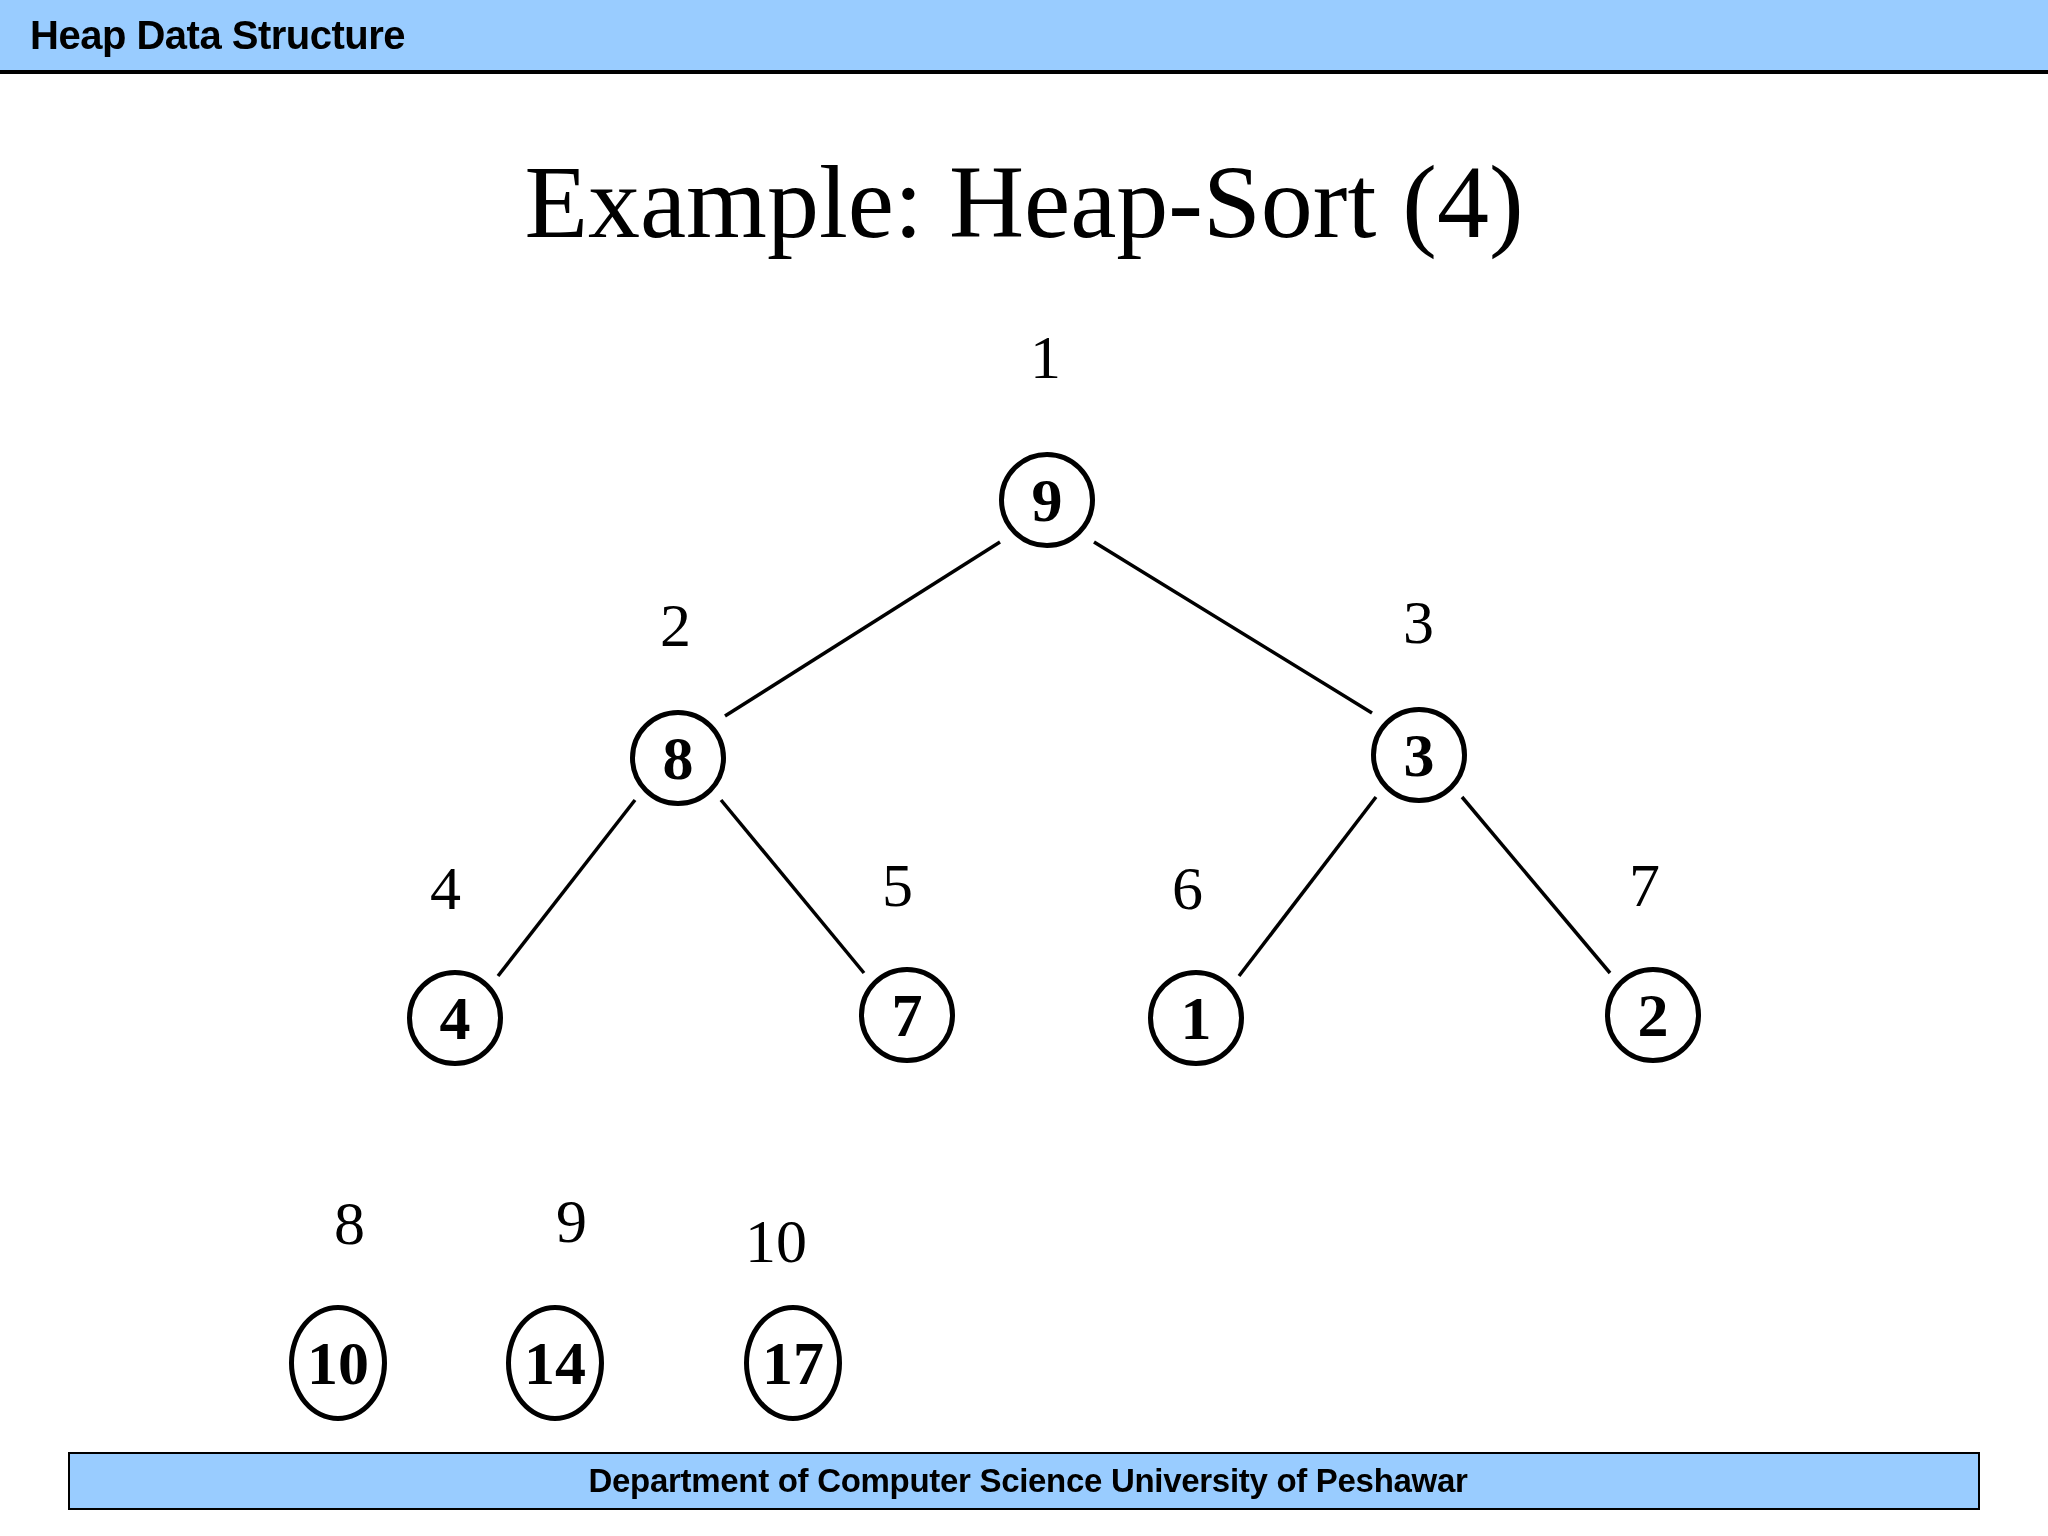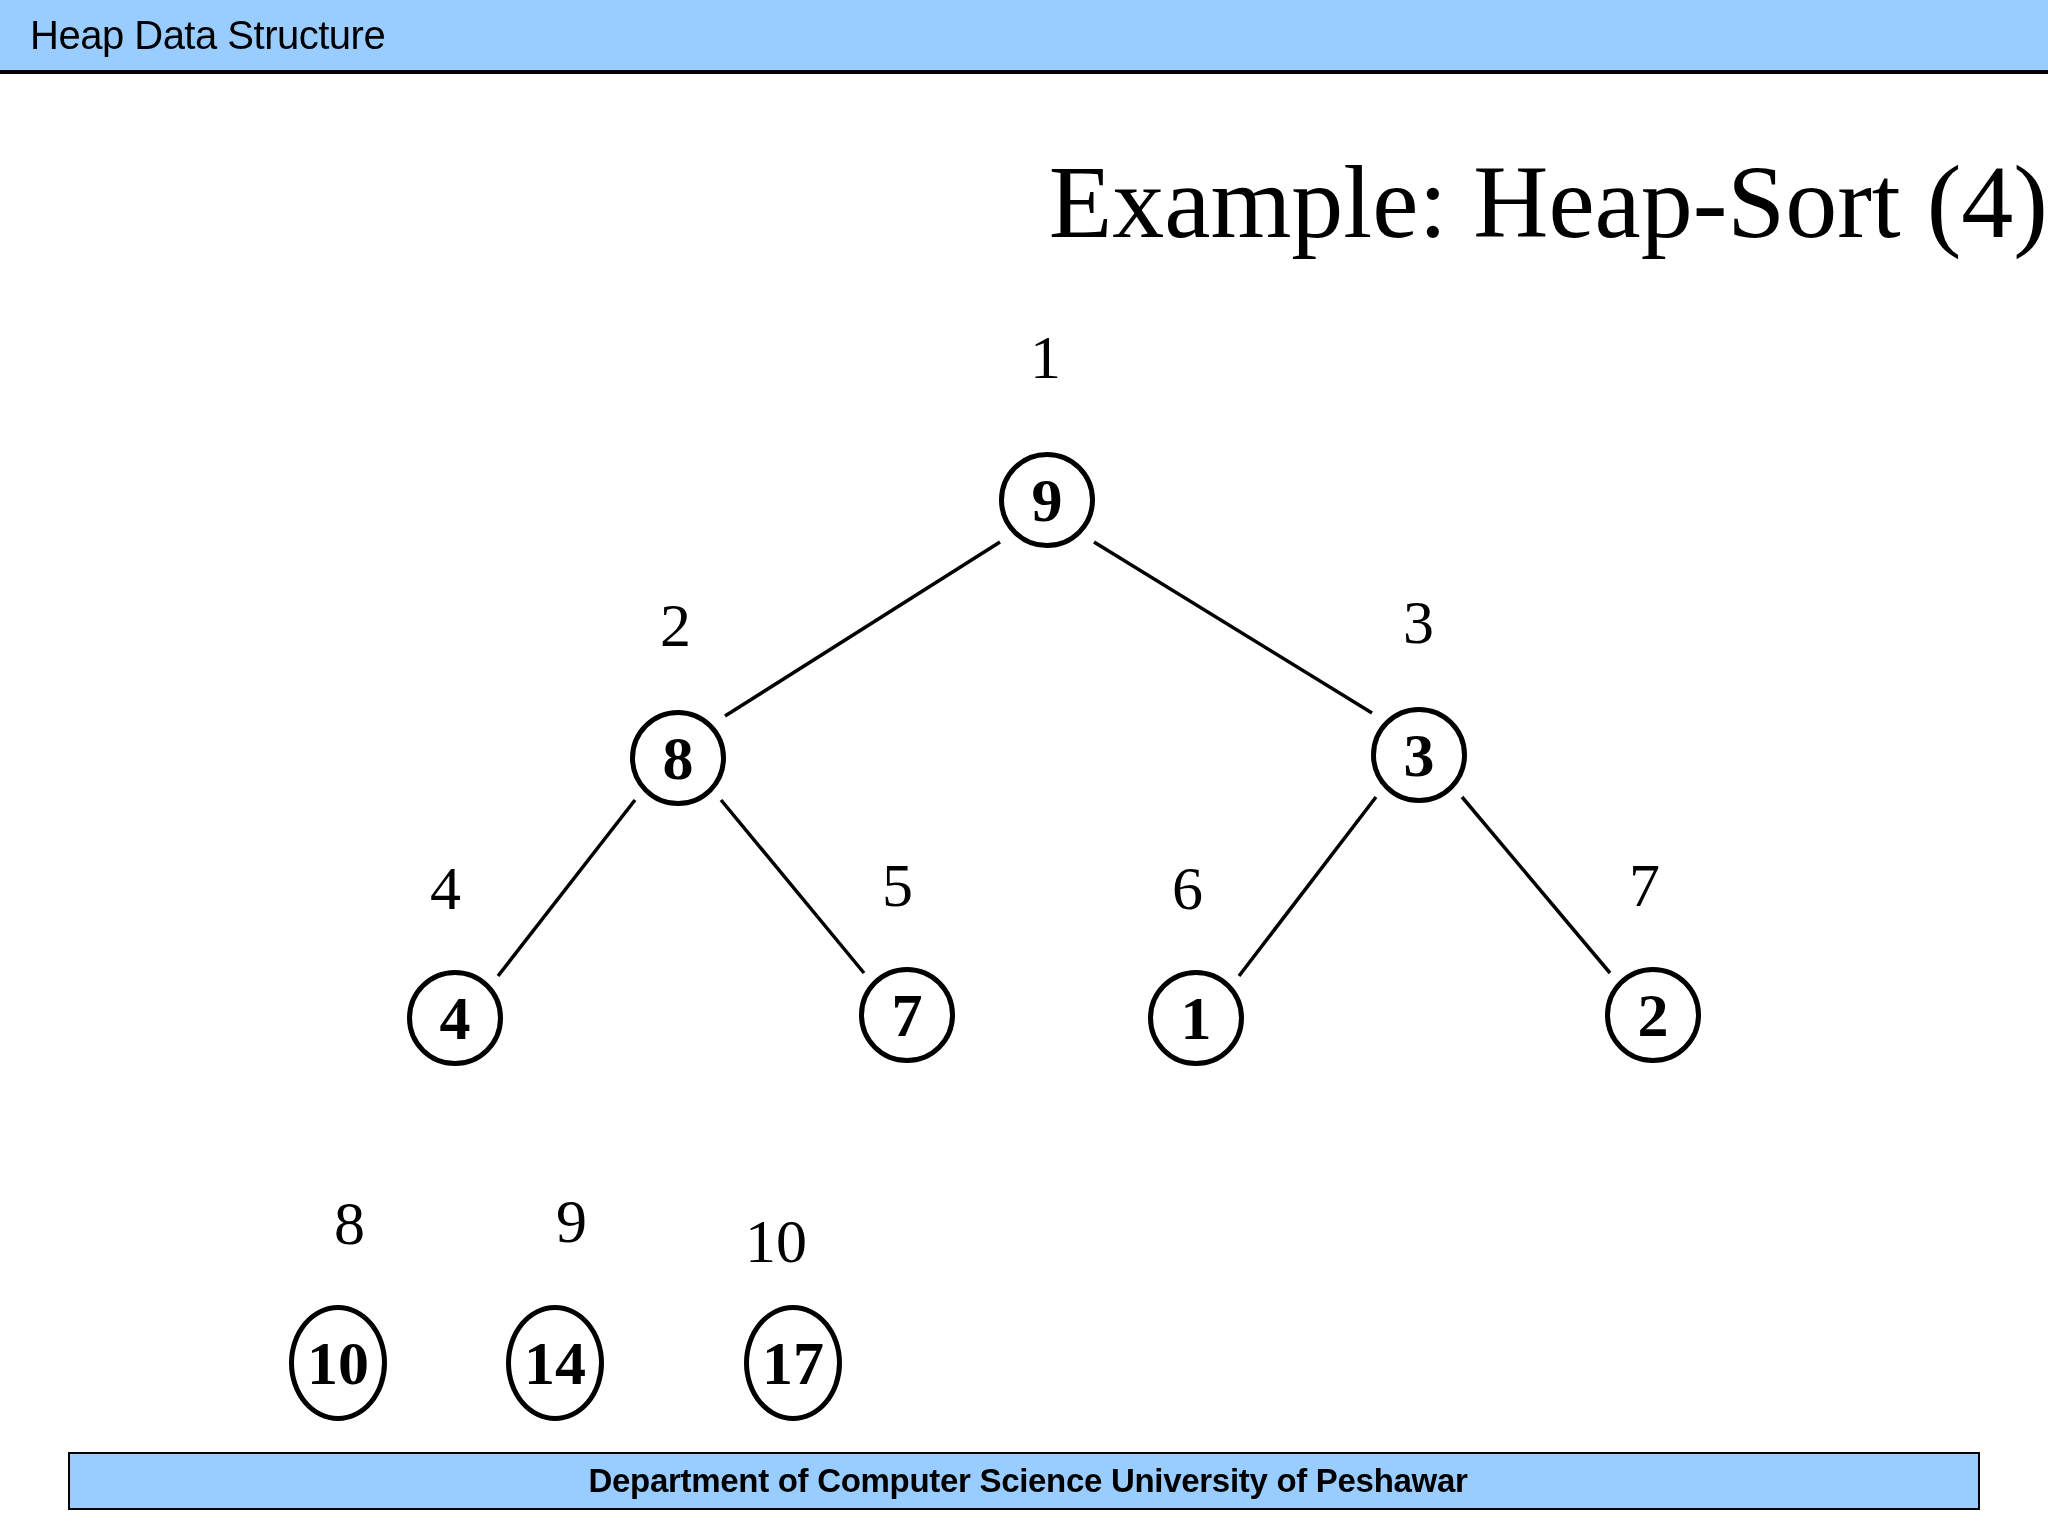--- a/index.html
+++ b/index.html
@@ -26,21 +26,21 @@
     background: #99ccff;
     border-bottom: 4px solid #000000;
     box-sizing: border-box;
   }
   #header-left {
     position: absolute;
     left: 30px;
     top: 50%;
     transform: translateY(-50%);
     font-family: "Liberation Sans", sans-serif;
-    font-weight: normal;
+    font-weight: bold;
     font-size: 40px;
     color: #000000;
     white-space: nowrap;
     letter-spacing: -0.5px;
   }
   #header-right {
     position: absolute;
     right: 26px;
     top: 50%;
     transform: translateY(-50%);
@@ -51,21 +51,21 @@
     white-space: nowrap;
     letter-spacing: -0.5px;
   }
 
   
   #slide-title {
     position: absolute;
     left: 0;
     top: 150px;
     width: 2048px;
-    text-align: right;
+    text-align: center;
     font-family: "Liberation Serif", serif;
     font-size: 104px;
     line-height: 1.0;
     color: #000000;
     white-space: nowrap;
   }
 
   
   #tree-canvas {
     position: absolute;

